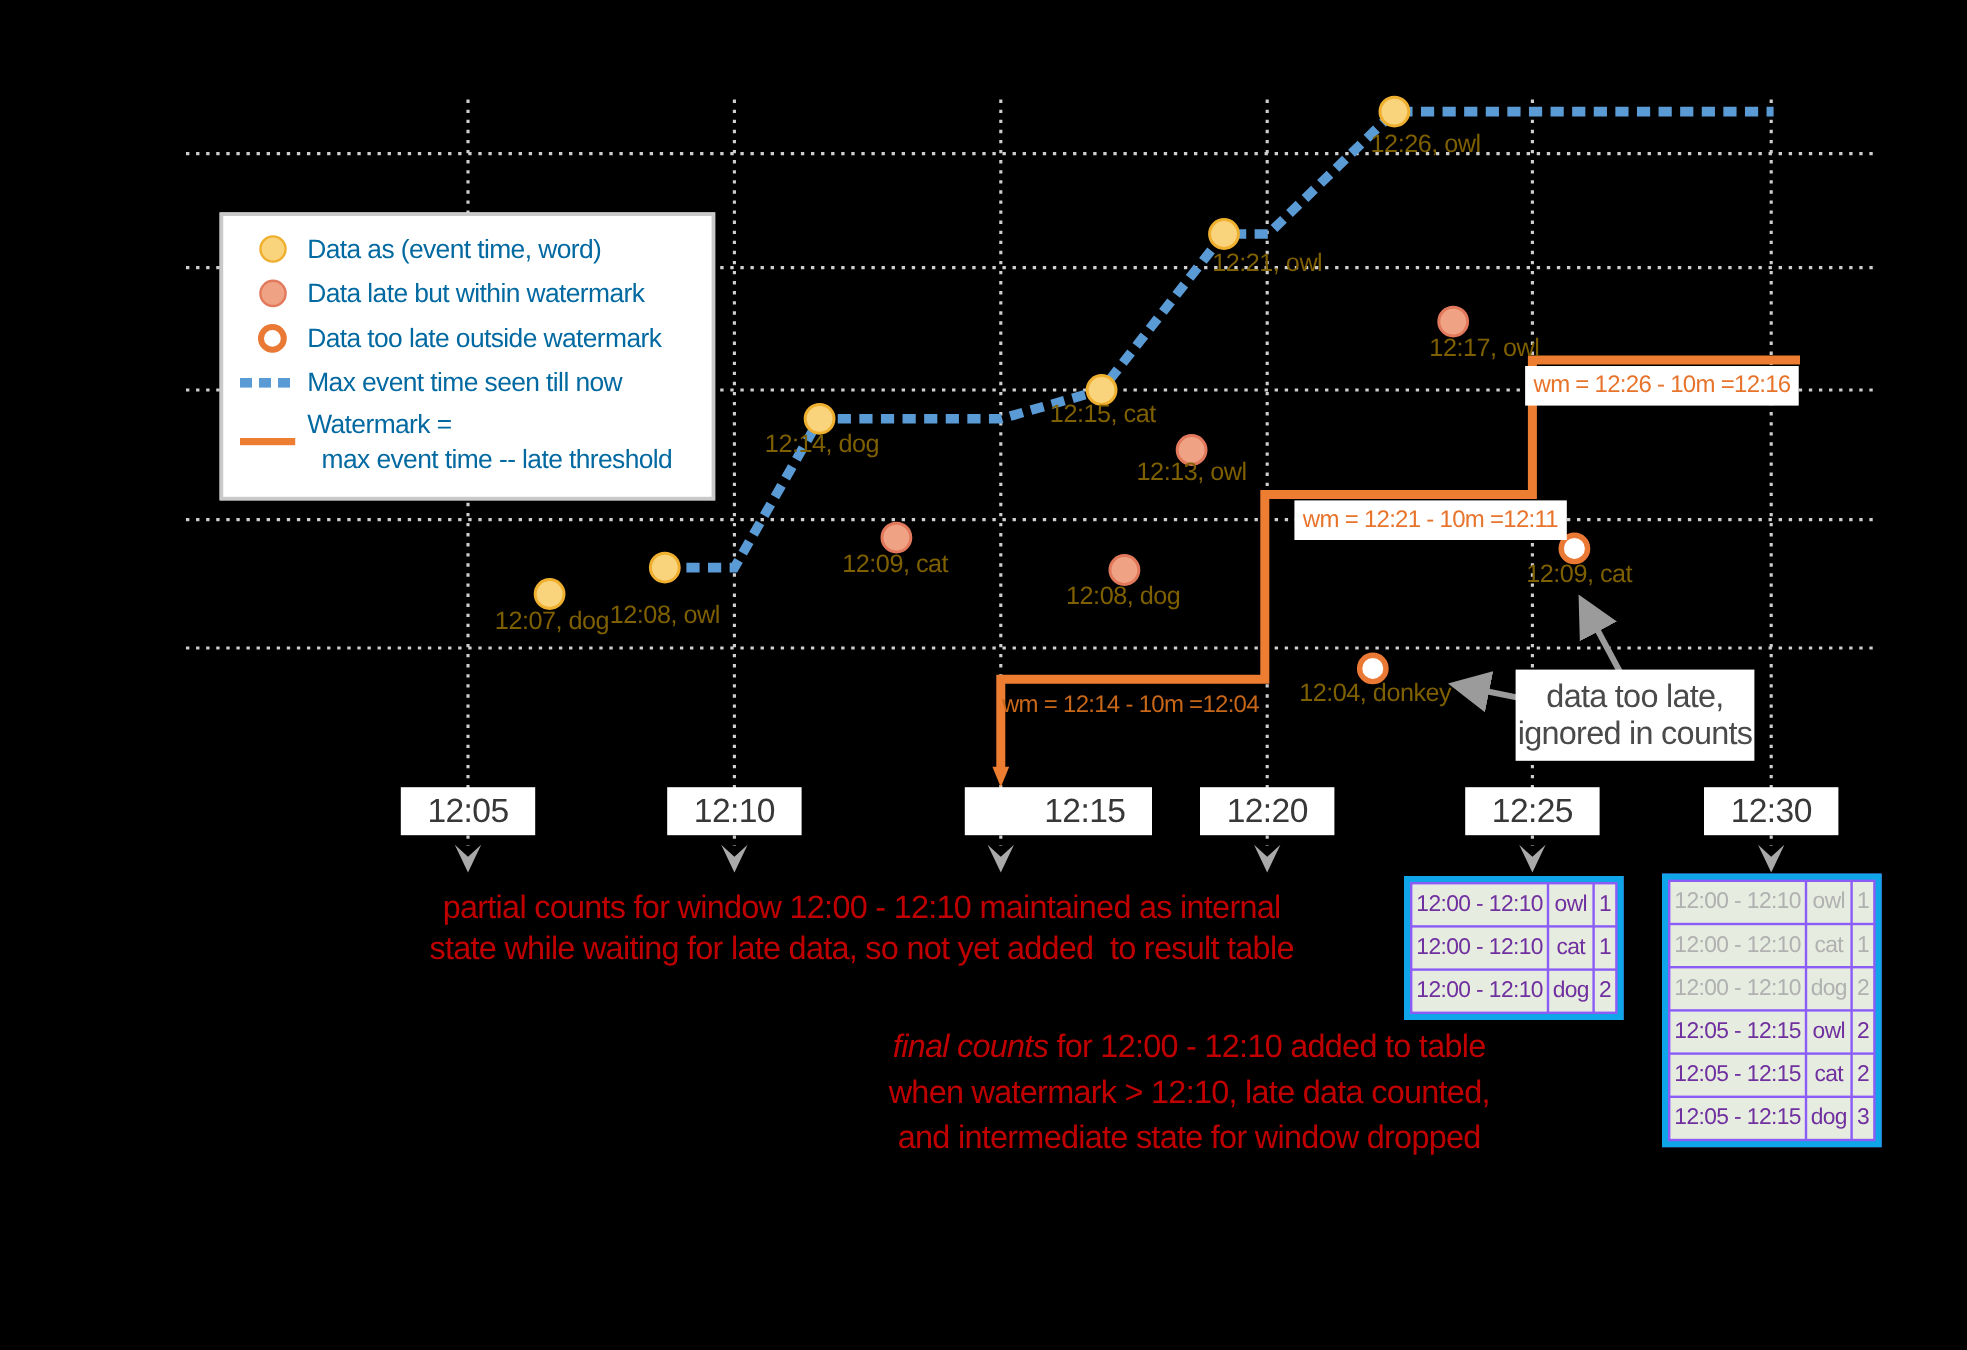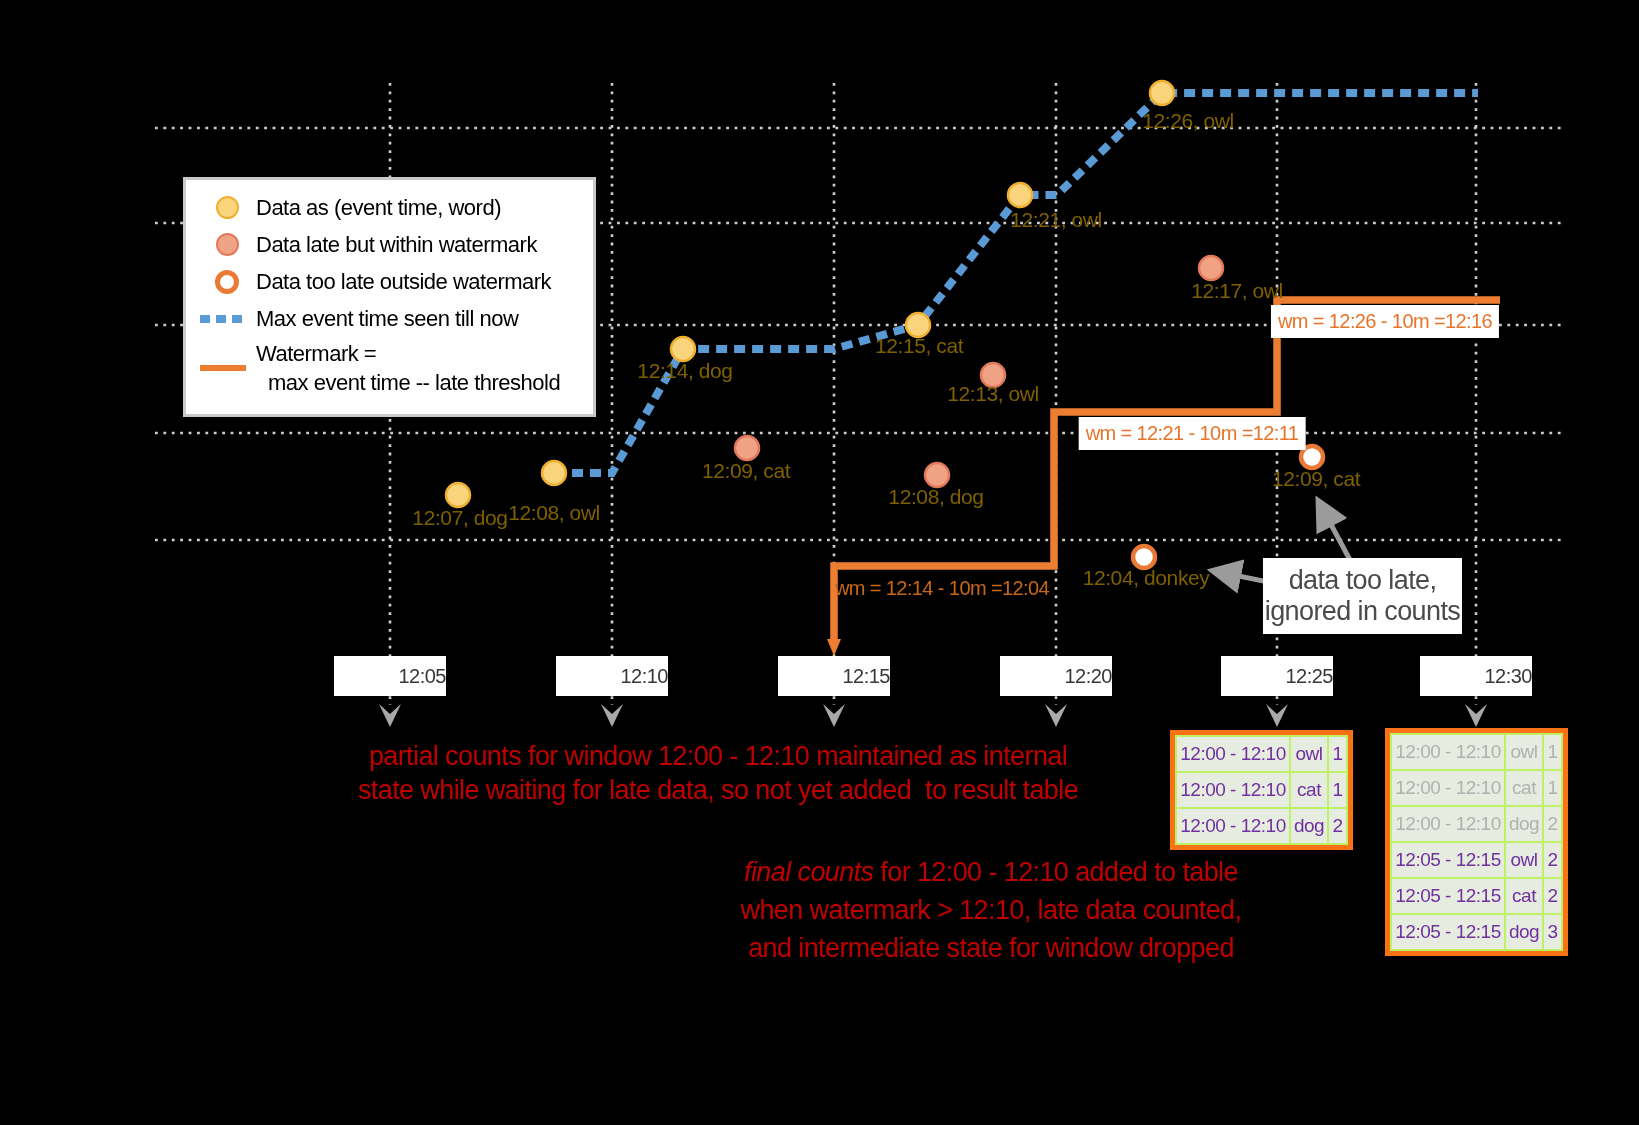--- a/index.html
+++ b/index.html
@@ -11,50 +11,50 @@
   .abs{position:absolute;}
   .ctr{transform:translate(-50%,-50%);white-space:pre;}
   .point-label{font-size:21px;letter-spacing:-0.4px;color:#7F6000;}
   .wm-plain{font-size:20px;letter-spacing:-0.6px;color:#C96718;}
   .wm-boxed{
     background:#fff;color:#E8742C;font-size:20px;letter-spacing:-0.6px;
     padding:5px 7px;transform:translateX(-50%);white-space:pre;
   }
   .tick-box{
     width:112px;height:40px;background:#fff;color:#383838;
-    font-size:20px;line-height:40px;text-align:right;letter-spacing:-0.5px;
+    font-size:28px;line-height:40px;text-align:center;letter-spacing:-0.5px;
   }
   .note-box{
     left:1263px;top:558px;width:199px;height:76px;background:#fff;
     color:#4A4A4A;font-size:27px;line-height:31px;text-align:center;
     letter-spacing:-0.6px;padding-top:7px;box-sizing:border-box;
   }
   .ann{color:#C00000;text-align:center;transform:translateX(-50%);}
   .ann .ann-line{white-space:pre;letter-spacing:-0.6px;}
   #annotation-partial{left:718px;top:739px;font-size:27px;line-height:34px;}
   #annotation-final{left:991px;top:853px;font-size:27px;line-height:38px;}
   .emph{font-style:italic;font-weight:normal;}
   .legend{
     left:183px;top:177px;width:413px;height:240px;background:#fff;
     border:3px solid #C9C9C9;box-sizing:border-box;padding:9px 0 0 26px;
   }
   .legend-item{display:flex;align-items:center;height:37px;}
   .legend-item.gap{}
   .legend-item .sw{width:30px;display:flex;justify-content:center;align-items:center;flex:0 0 30px;}
-  .legend-item .lg-text{margin-left:14px;font-size:22px;letter-spacing:-0.5px;color:#000000;white-space:pre;}
+  .legend-item .lg-text{margin-left:14px;font-size:22px;letter-spacing:-0.5px;color:#0369a1;white-space:pre;}
   .legend-item.two{height:auto;margin-top:2px;}
   .legend-item.two .lg-text{line-height:29px;}
   .legend-item.two .indent{padding-left:12px;}
   .sw-dot-yellow{width:23px;height:23px;border-radius:50%;background:#FAD47C;border:2px solid #EFAF2F;box-sizing:border-box;}
   .sw-dot-salmon{width:23px;height:23px;border-radius:50%;background:#F0A284;border:2px solid #E2795C;box-sizing:border-box;}
   .sw-ring-orange{width:24px;height:24px;border-radius:50%;background:#fff;border:5px solid #E97934;box-sizing:border-box;}
   .sw-dash-blue{width:46px;height:8px;flex:0 0 46px;background:repeating-linear-gradient(90deg,#5B9BD5 0 10px,transparent 10px 16px);margin-left:-8px;}
   .sw-line-orange{width:46px;height:6px;flex:0 0 46px;background:#ED7D31;margin-left:-8px;}
   .result-table{
-    background:#bef264;border:5px solid #f97316;padding:2px;display:grid;
+    background:#8b5cf6;border:5px solid #0ea5e9;padding:2px;display:grid;
     grid-template-columns:112px 36px 17px;gap:2px;
   }
   .result-table .cell{
     background:#E6ECDF;height:34px;display:flex;align-items:center;justify-content:center;
     font-size:19px;letter-spacing:-0.5px;color:#7030A0;white-space:pre;
   }
   .result-table .muted{color:#B1B1B1;}
 </style>
 </head>
 <body>
@@ -211,18 +211,18 @@
         <div class="cell word">cat</div>
         <div class="cell count">2</div>
         <div class="cell window">12:05 - 12:15</div>
         <div class="cell word">dog</div>
         <div class="cell count">3</div>
       </div>
     </div>
   <div id="ticks-layer">
       <div class="abs tick-box" style="left: 334px; top: 656px;">12:05</div>
       <div class="abs tick-box" style="left: 556px; top: 656px;">12:10</div>
-      <div class="abs tick-box" style="left: 778px; top: 656px;">12:15</div>
+      <div class="abs tick-box" style="left: 804px; top: 656px; padding-left: 44px;">12:15</div>
       <div class="abs tick-box" style="left: 1000px; top: 656px;">12:20</div>
       <div class="abs tick-box" style="left: 1221px; top: 656px;">12:25</div>
       <div class="abs tick-box" style="left: 1420px; top: 656px;">12:30</div>
     </div>
 </div>
 
 </body></html>

